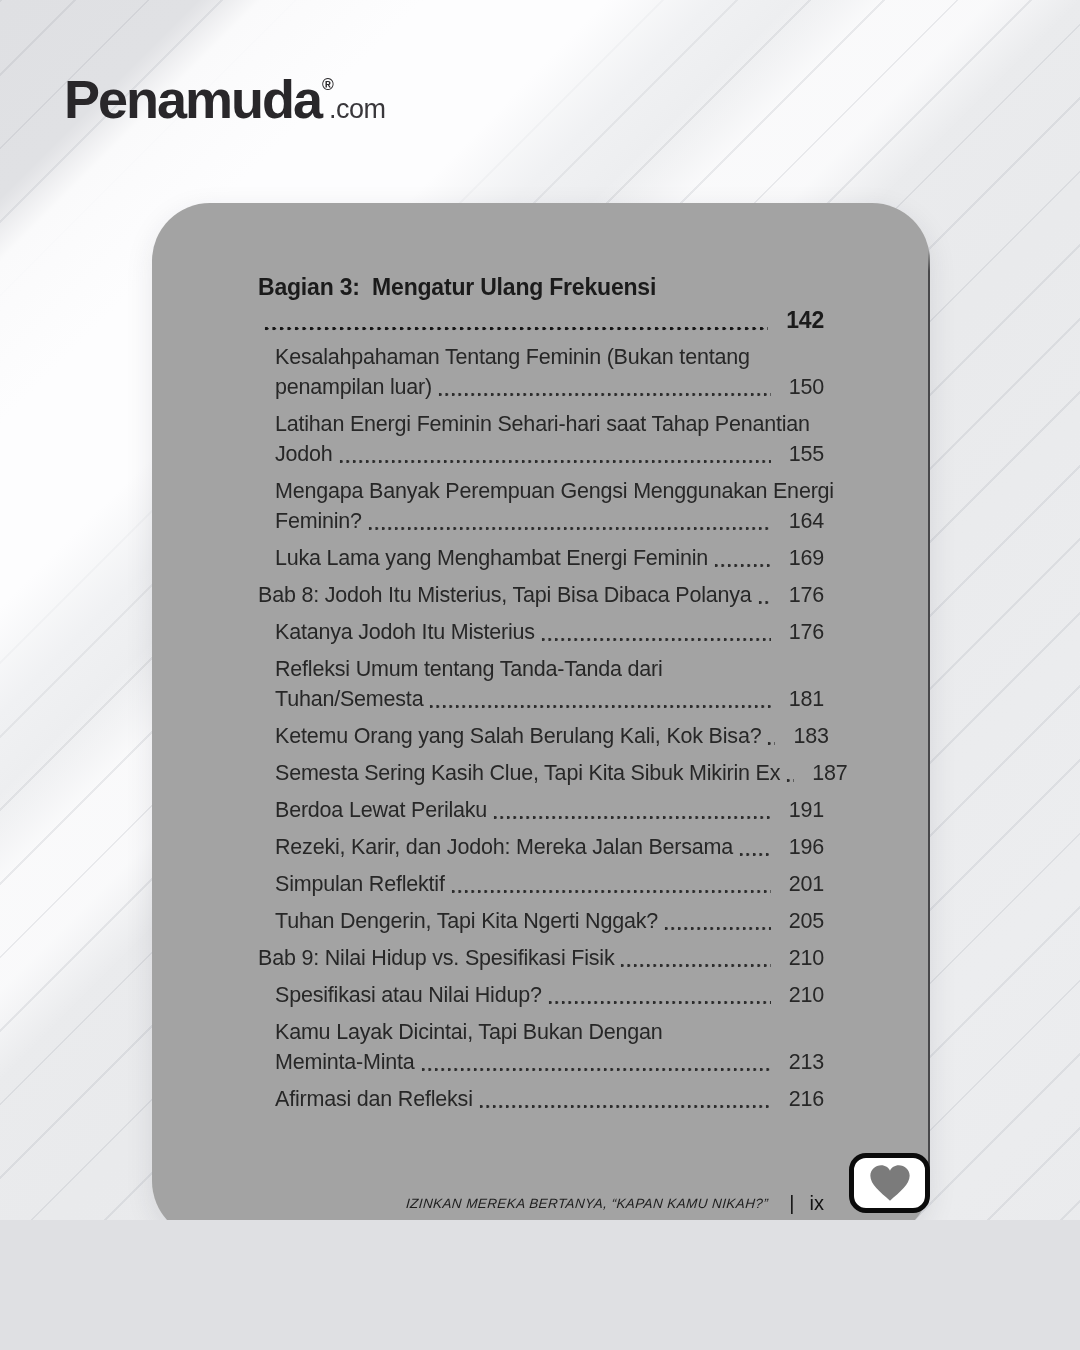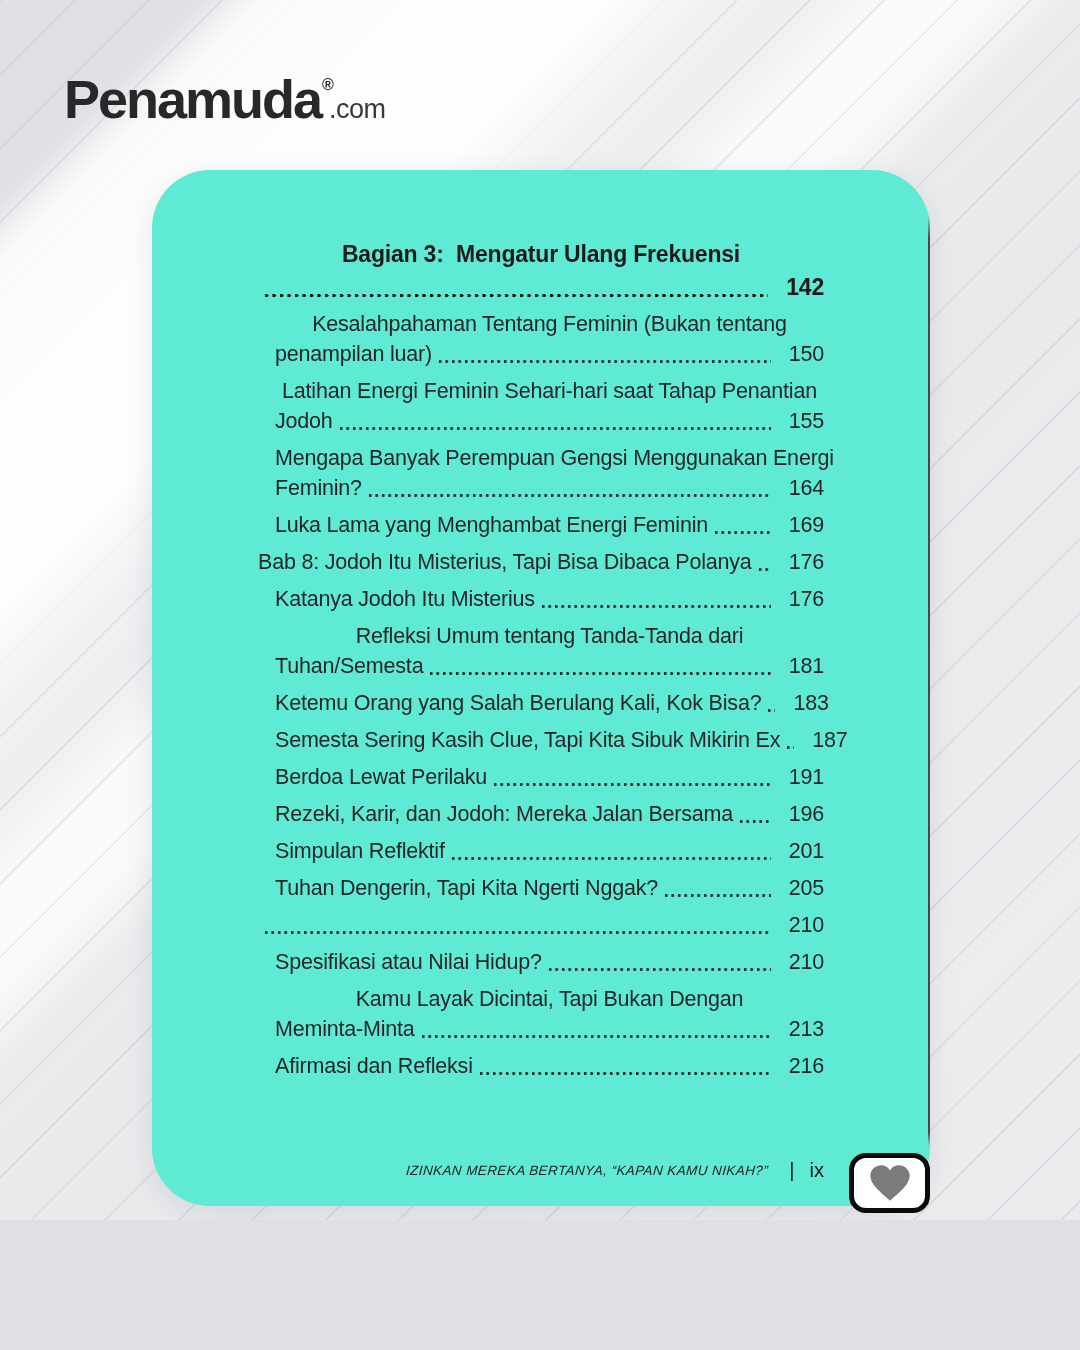--- a/index.html
+++ b/index.html
@@ -1,21 +1,20 @@
 <!DOCTYPE html>
 <html><head>
 <meta charset="utf-8">
 <style>
   html,body { margin:0; padding:0; background:#dfe0e3; }
   * { box-sizing:border-box; }
   .stage {
     position:relative; width:1080px; height:1220px; margin:0 auto;
     overflow:hidden; font-family:"Liberation Sans","DejaVu Sans",sans-serif;
     color:#232323;
-    text-align:center;
   }
   
   .bg-base {
     position:absolute; inset:0;
     background:linear-gradient(135deg,
       #dfe0e3 0px, #e0e1e4 140px,
       #fafafb 185px, #fdfdfe 300px, #fdfdfe 430px,
       #f0f1f3 505px, #ebecee 600px, #e9eaec 900px,
       #ecedef 1380px, #e9eaec 1800px);
   }
@@ -32,22 +31,22 @@
     -webkit-mask-image:linear-gradient(135deg,#000 0px,#000 150px,rgba(0,0,0,0) 215px,rgba(0,0,0,0) 430px,#000 545px,#000 100%);
     mask-image:linear-gradient(135deg,#000 0px,#000 150px,rgba(0,0,0,0) 215px,rgba(0,0,0,0) 430px,#000 545px,#000 100%);
   }
   
   .brand { position:absolute; left:64px; top:68px; white-space:nowrap; }
   .brand-word { font-size:54px; font-weight:700; letter-spacing:-2px; color:#29272a; }
   .brand-reg  { font-size:16px; font-weight:700; color:#29272a; position:relative; top:-28px; margin-left:1px; margin-right:-5px; }
   .brand-tld  { font-size:27px; font-weight:500; color:#39373b; letter-spacing:-0.5px; }
   
   .card {
-    position:absolute; left:152px; top:170px; width:778px; height:1036px;
-    background:#5eead4; border-radius:58px;
+    position:absolute; left:152px; top:203px; width:778px; height:1036px;
+    background:#a3a3a3; border-radius:58px;
     box-shadow:0 8px 28px rgba(40,44,56,.10);
     padding:68px 106px 0 106px;
   }
   .page-edge {
     position:absolute; right:0; top:46px; bottom:60px; width:2.5px;
     background:linear-gradient(180deg, rgba(72,72,74,0), #48484a 22px, #48484a calc(100% - 14px), rgba(72,72,74,0));
     border-radius:2px;
   }
   
   .toc { font-size:21.5px; line-height:30px; letter-spacing:-0.2px; color:#272727; }
@@ -150,21 +149,21 @@
         <div class="toc-entry level-1">
           <div class="toc-line last"><span class="toc-text">Rezeki, Karir, dan Jodoh: Mereka Jalan Bersama</span><span class="leader"></span><span class="toc-page">196</span></div>
         </div>
         <div class="toc-entry level-1">
           <div class="toc-line last"><span class="toc-text">Simpulan Reflektif</span><span class="leader"></span><span class="toc-page">201</span></div>
         </div>
         <div class="toc-entry level-1">
           <div class="toc-line last"><span class="toc-text">Tuhan Dengerin, Tapi Kita Ngerti Nggak?</span><span class="leader"></span><span class="toc-page">205</span></div>
         </div>
         <div class="toc-entry level-0">
-          <div class="toc-line last"><span class="leader"></span><span class="toc-page">210</span></div>
+          <div class="toc-line last"><span class="toc-text">Bab 9: Nilai Hidup vs. Spesifikasi Fisik</span><span class="leader"></span><span class="toc-page">210</span></div>
         </div>
         <div class="toc-entry level-1">
           <div class="toc-line last"><span class="toc-text">Spesifikasi atau Nilai Hidup?</span><span class="leader"></span><span class="toc-page">210</span></div>
         </div>
         <div class="toc-entry level-1">
           <div class="toc-line"><span class="toc-text">Kamu Layak Dicintai, Tapi Bukan Dengan</span></div>
           <div class="toc-line last"><span class="toc-text">Meminta-Minta</span><span class="leader"></span><span class="toc-page">213</span></div>
         </div>
         <div class="toc-entry level-1">
           <div class="toc-line last"><span class="toc-text">Afirmasi dan Refleksi</span><span class="leader"></span><span class="toc-page">216</span></div>

